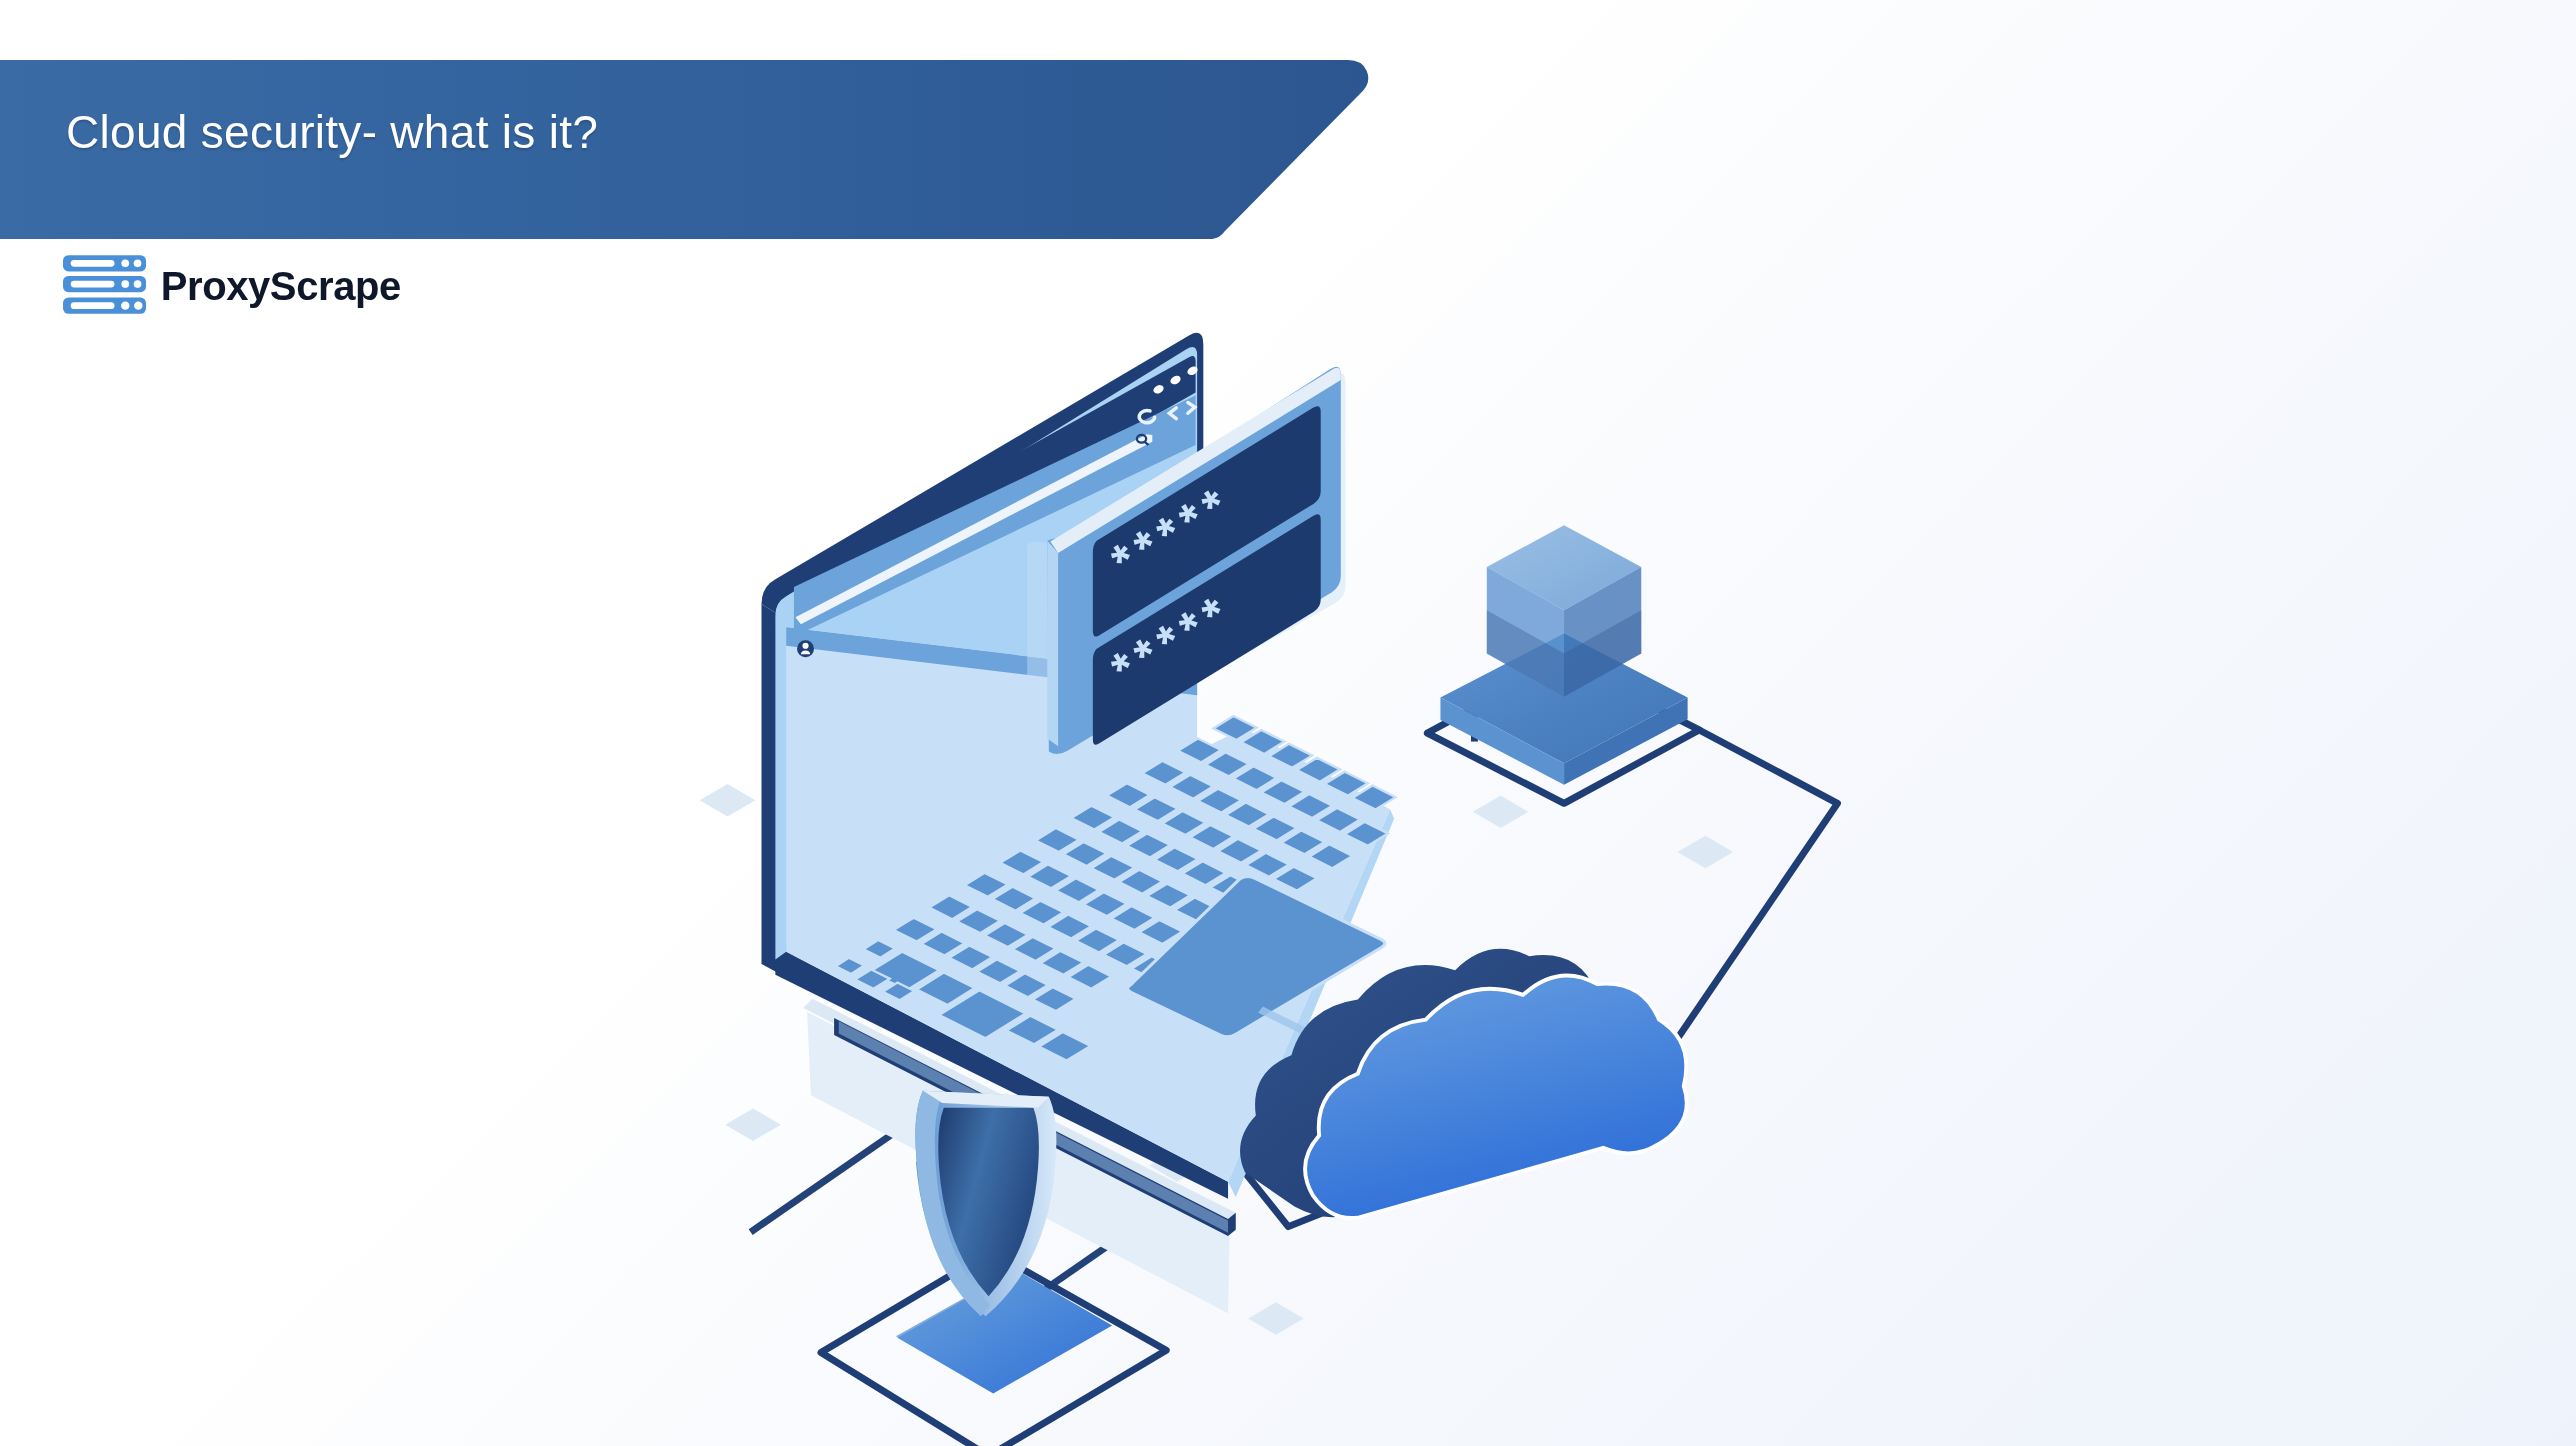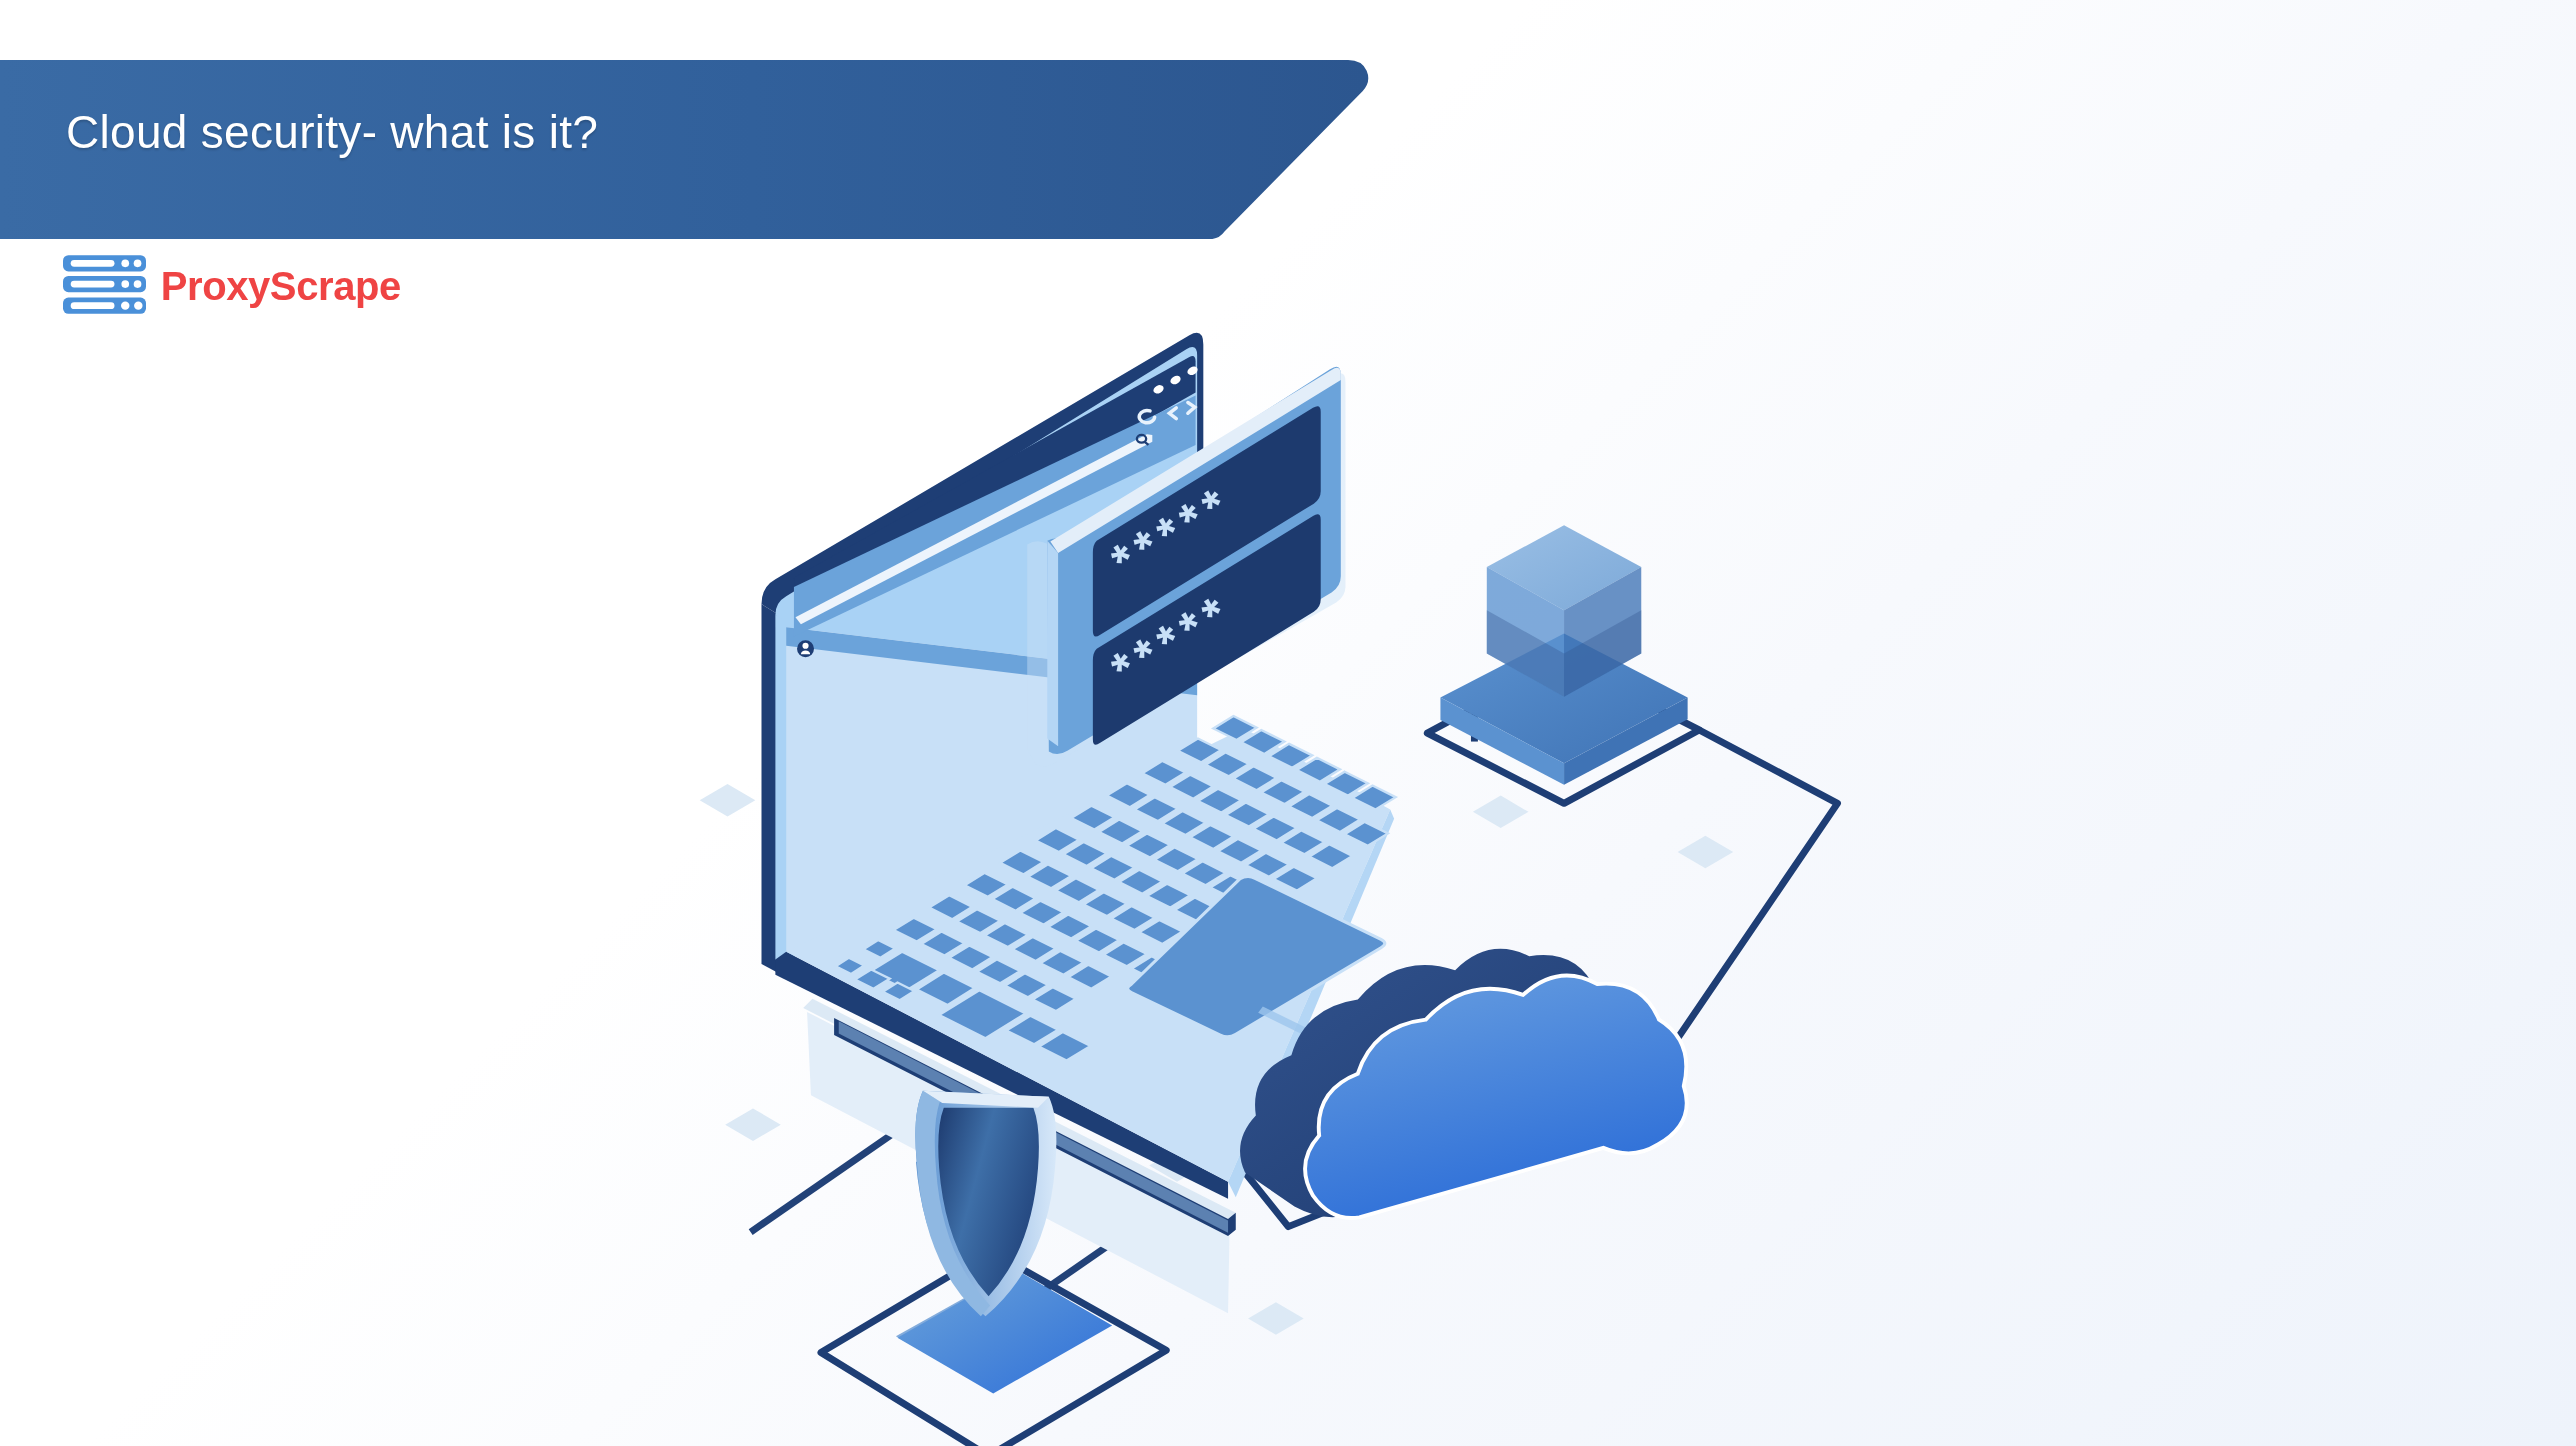--- a/index.html
+++ b/index.html
@@ -15,21 +15,21 @@
   #banner-title{
     position:absolute;left:66px;top:0;height:144px;
     display:flex;align-items:center;
     color:#ffffff;font-size:46px;font-weight:400;letter-spacing:0.3px;
     white-space:nowrap;text-shadow:0 1.5px 2.3px rgba(0,0,0,.18);
   }
   
   #logo{position:absolute;left:63px;top:255px;display:flex;align-items:center;gap:14.7px;}
   #logo-icon{width:83px;height:59px;display:block;}
   #logo-text{
-    font-size:40px;font-weight:bold;color:#ef4444;letter-spacing:-0.4px;
+    font-size:40px;font-weight:bold;color:#0f172a;letter-spacing:-0.4px;
     line-height:1;position:relative;top:1.5px;
   }
   
   #illustration{position:absolute;left:695px;top:309px;width:1236px;height:1137px;}
   #illustration svg{display:block;width:100%;height:100%;}
 </style>
 </head>
 <body>
 
 <div id="banner-wrap">

